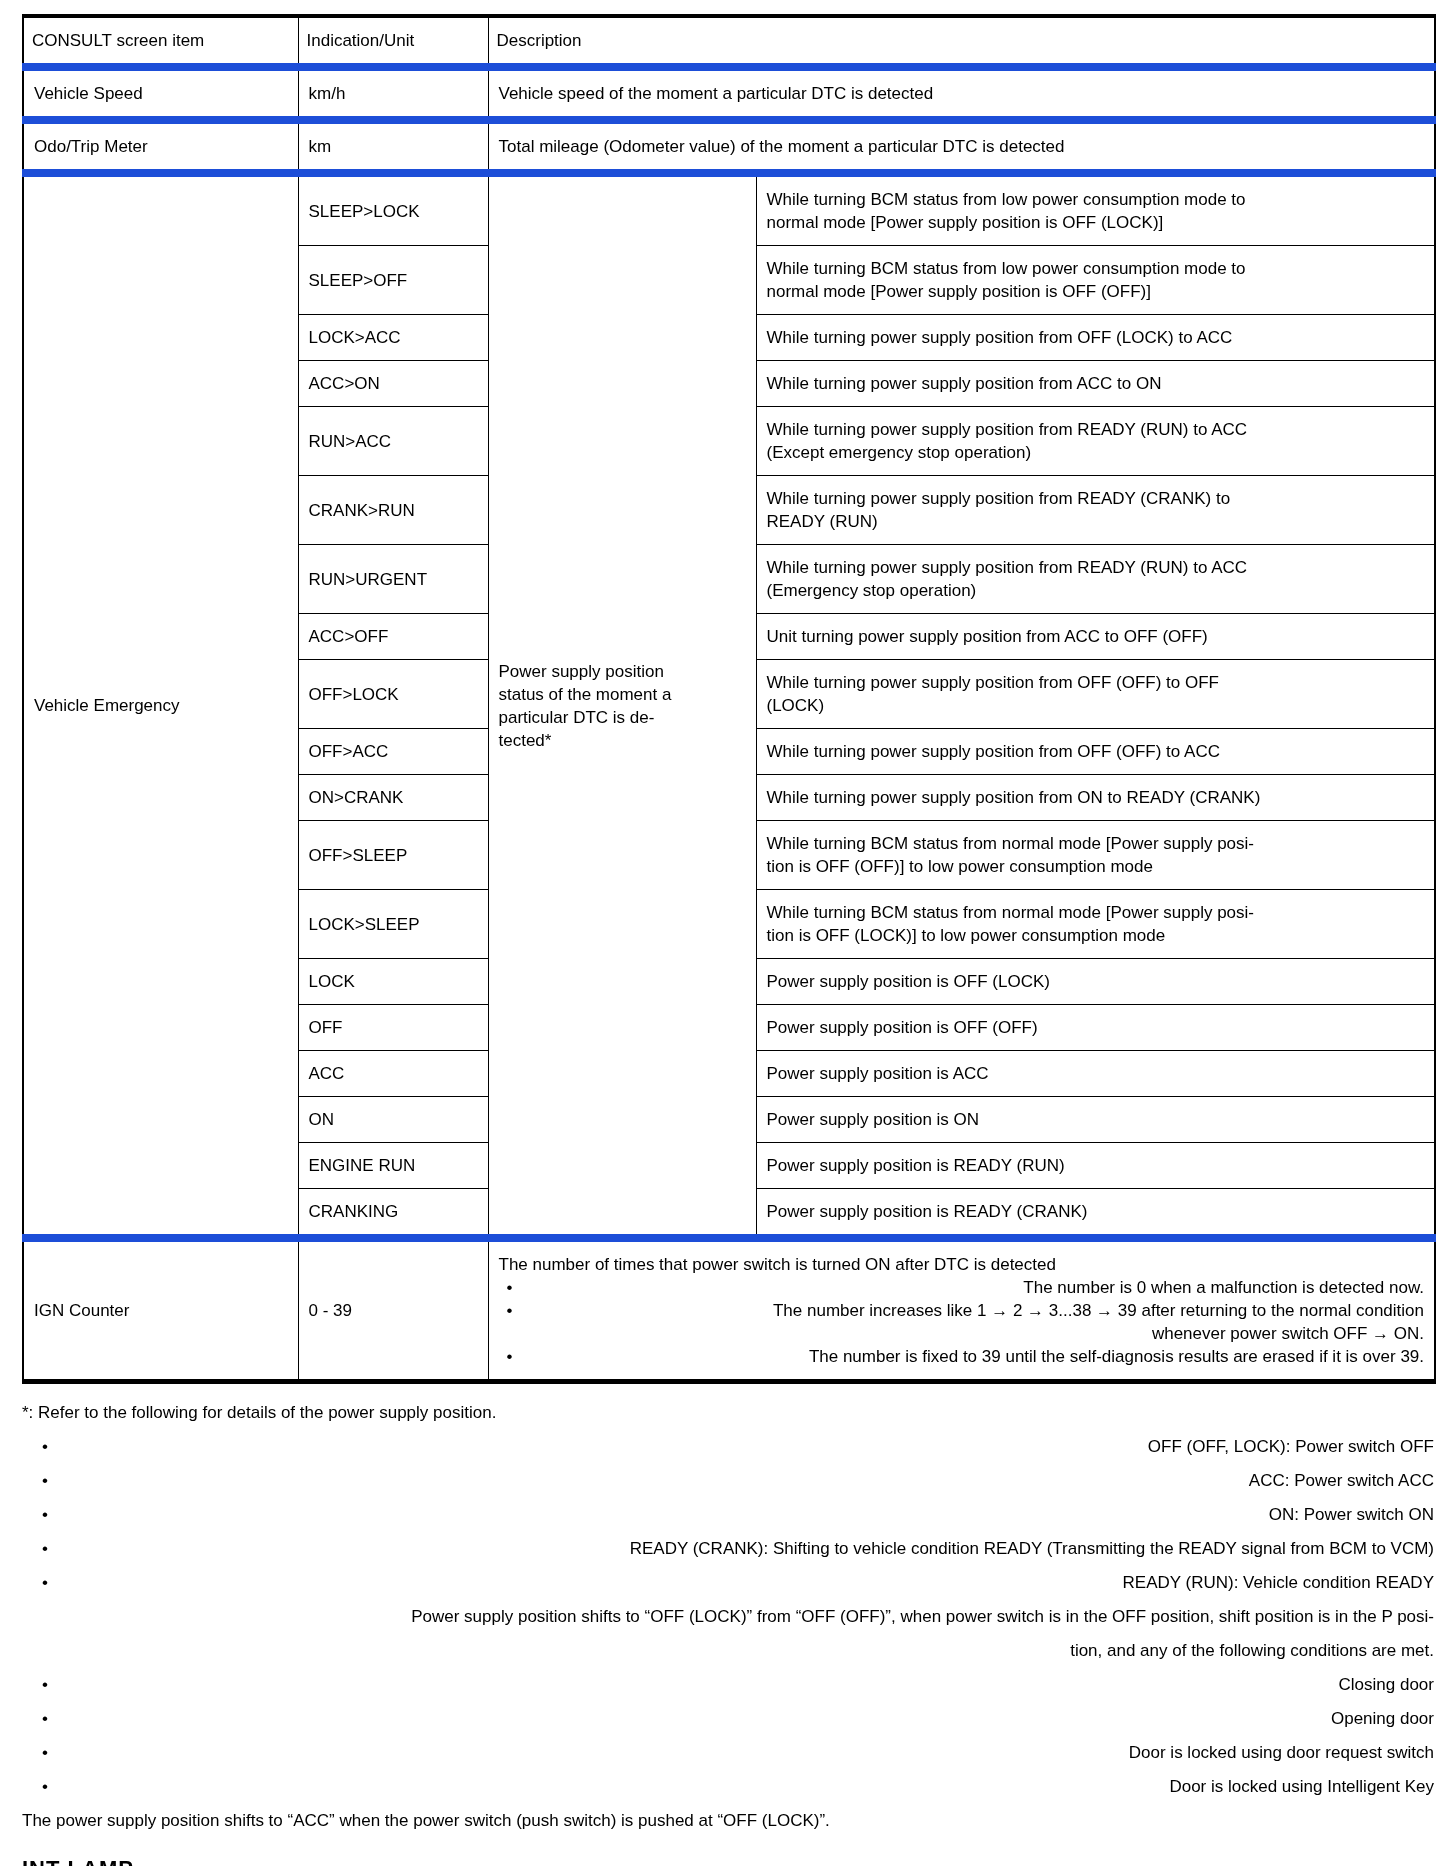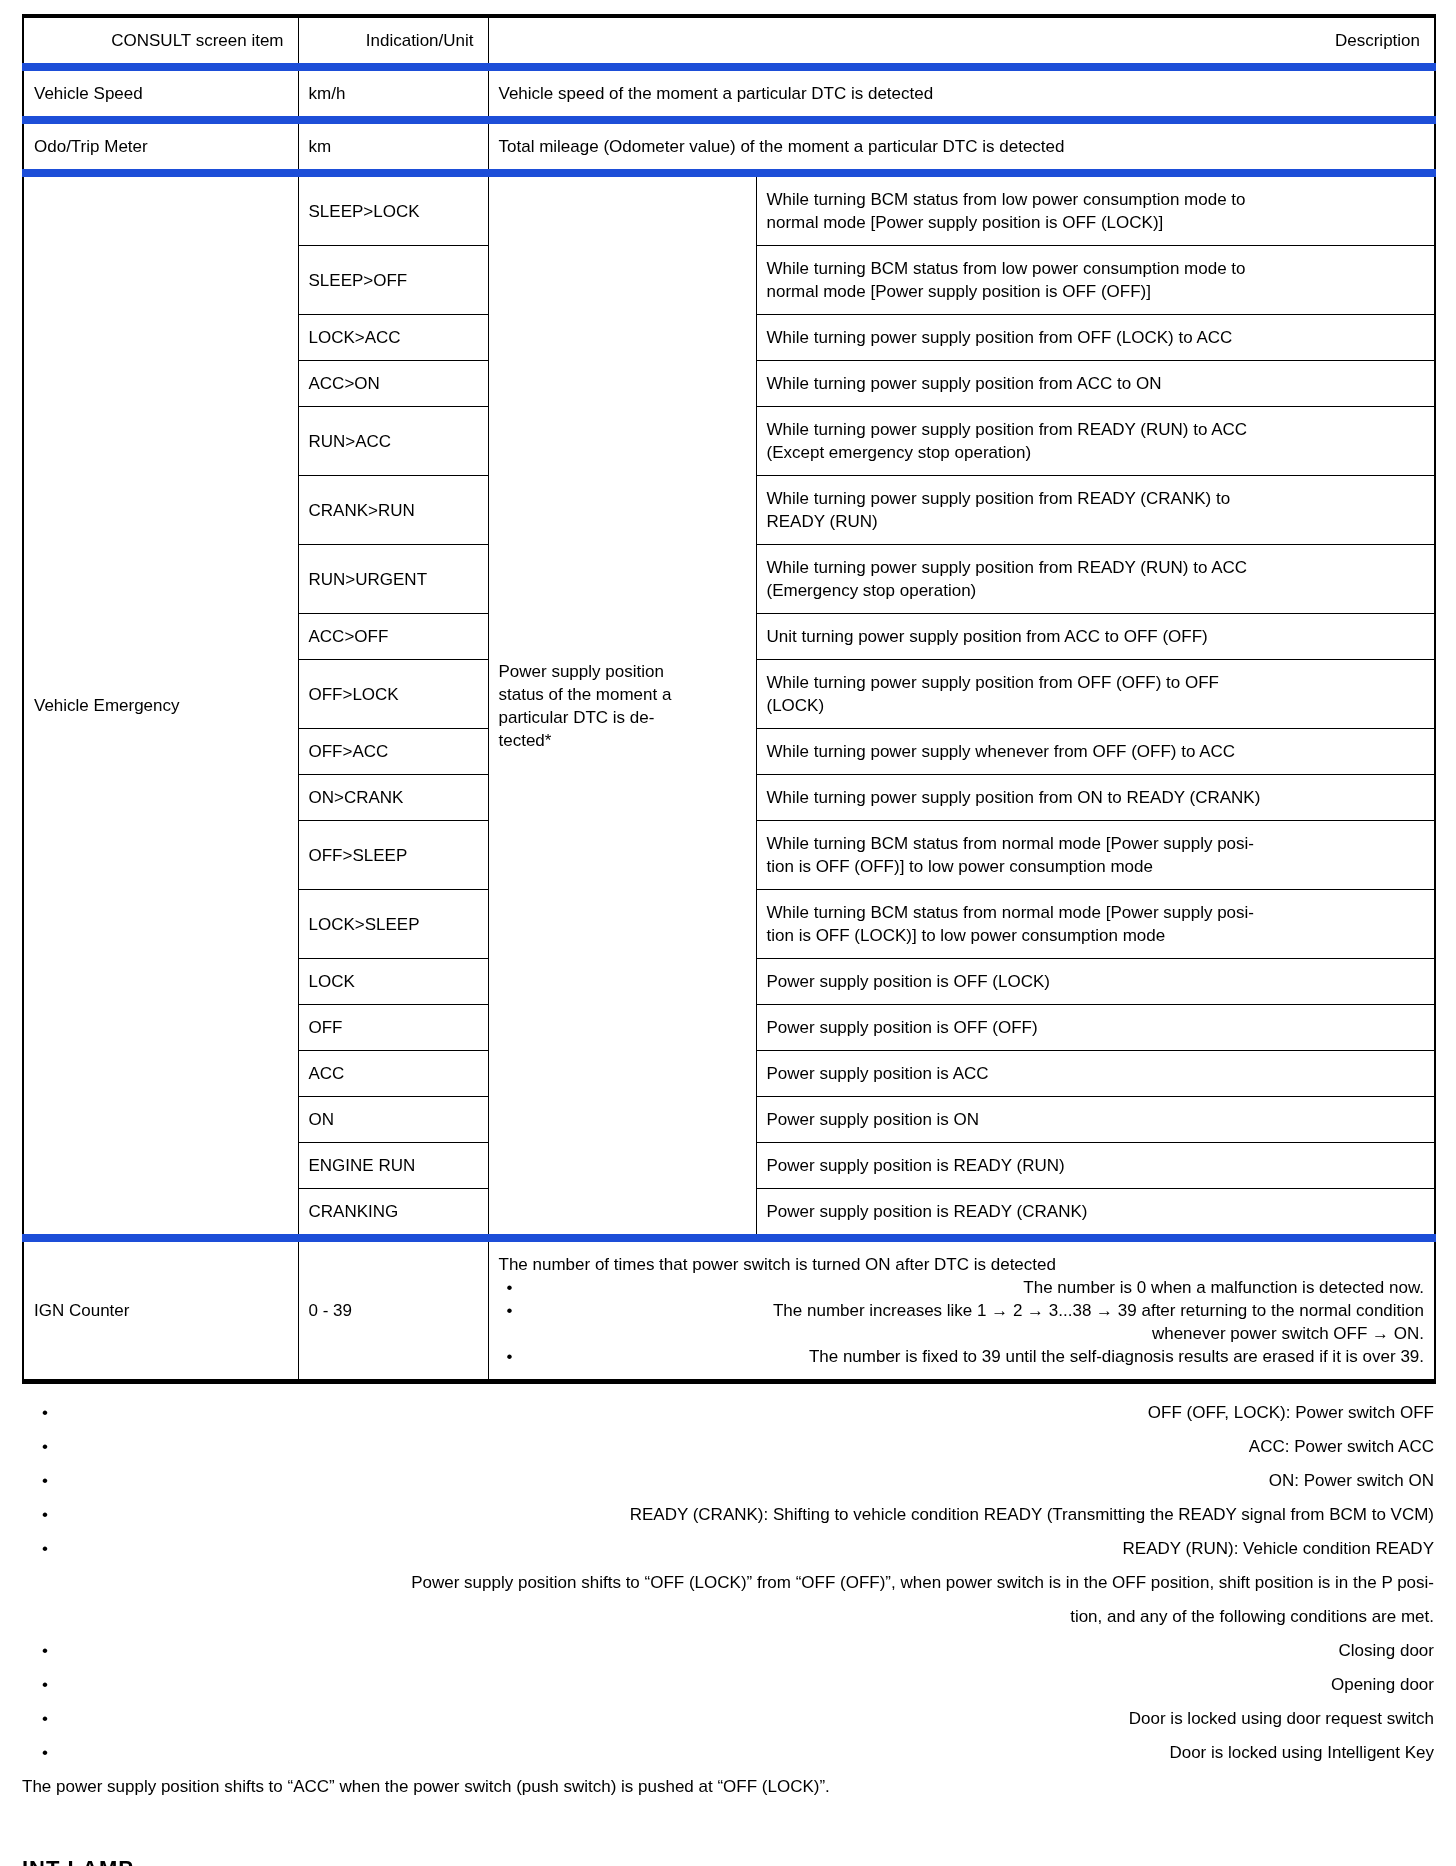--- a/index.html
+++ b/index.html
@@ -24,22 +24,22 @@
   table.consult th, table.consult td {
     border: 1px solid #000;
     vertical-align: middle;
     padding: 11px 10px;
     line-height: 23px;
     text-align: left;
     font-weight: normal;
     overflow: hidden;
   }
   table.consult th {
-    text-align: right;
-    padding: 11px 14px;
+    text-align: left;
+    padding: 11px 8px;
   }
   tr.head th { border-bottom: 3px solid #000; }
   tr.major > td { border-top: 8px solid #1d4ed8; }
   td.item-col { padding-left: 15px; }
   .prewrap { white-space: pre-line; text-align: right; }
   .bullet-line { display: flex; }
   .bullet-marker { flex: 0 0 22px; text-align: center; }
   .bullet-text { flex: 1; }
   .note { margin-top: 12px; line-height: 34px; }
   .note-label { font-weight: bold; }
@@ -122,21 +122,21 @@
         <td>ACC&gt;OFF</td>
         <td class="prewrap">Unit turning power supply position from ACC to OFF (OFF)</td>
       </tr>
       <tr>
         <td>OFF&gt;LOCK</td>
         <td class="prewrap">While turning power supply position from OFF (OFF) to OFF
 (LOCK)</td>
       </tr>
       <tr>
         <td>OFF&gt;ACC</td>
-        <td class="prewrap">While turning power supply whenever from OFF (OFF) to ACC</td>
+        <td class="prewrap">While turning power supply position from OFF (OFF) to ACC</td>
       </tr>
       <tr>
         <td>ON&gt;CRANK</td>
         <td class="prewrap">While turning power supply position from ON to READY (CRANK)</td>
       </tr>
       <tr>
         <td>OFF&gt;SLEEP</td>
         <td class="prewrap">While turning BCM status from normal mode [Power supply posi-
 tion is OFF (OFF)] to low power consumption mode</td>
       </tr>
@@ -186,20 +186,21 @@
           <div class="bullet-line">
             <span class="bullet-marker">•</span>
             <span class="bullet-text prewrap">The number is fixed to 39 until the self-diagnosis results are erased if it is over 39.</span>
           </div>
         </td>
       </tr>
     </tbody>
 </table>
 
 <div class="note">
+  <div class="note-line">*: Refer to the following for details of the power supply position.</div>
   <div>
       <div class="bullet-line">
         <span class="bullet-marker">•</span>
         <span class="bullet-text prewrap">OFF (OFF, LOCK): Power switch OFF</span>
       </div>
       <div class="bullet-line">
         <span class="bullet-marker">•</span>
         <span class="bullet-text prewrap">ACC: Power switch ACC</span>
       </div>
       <div class="bullet-line">

